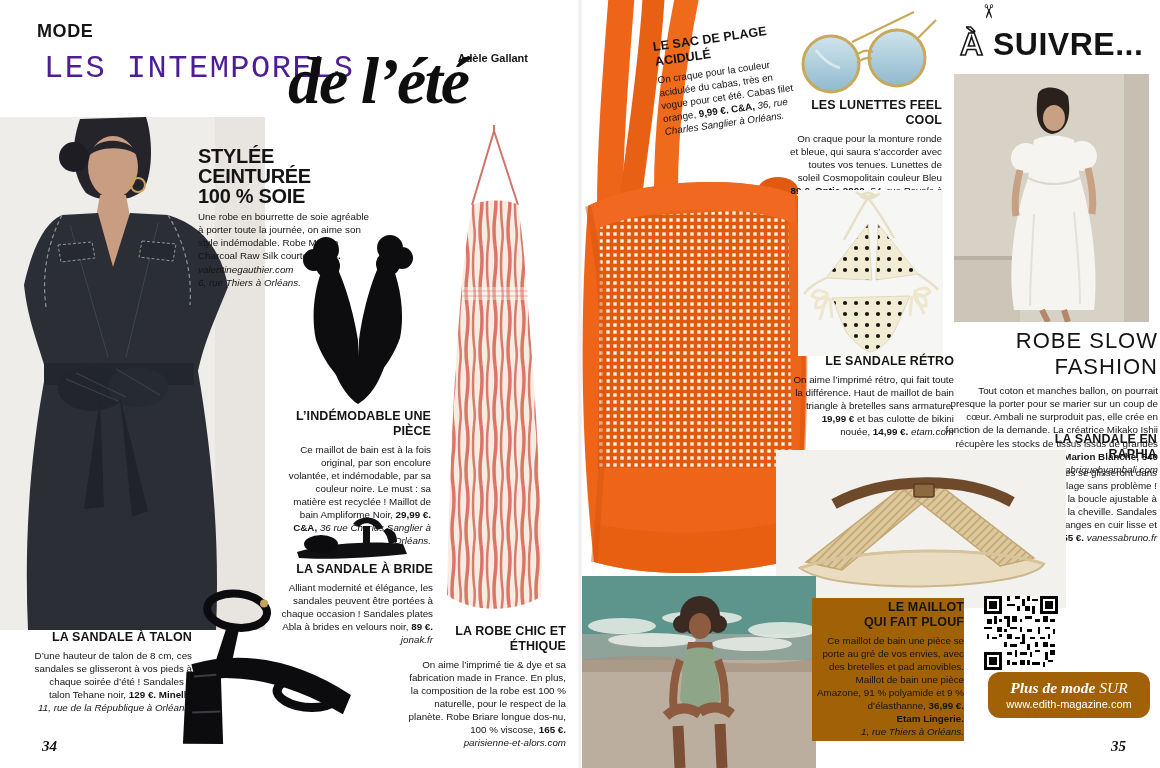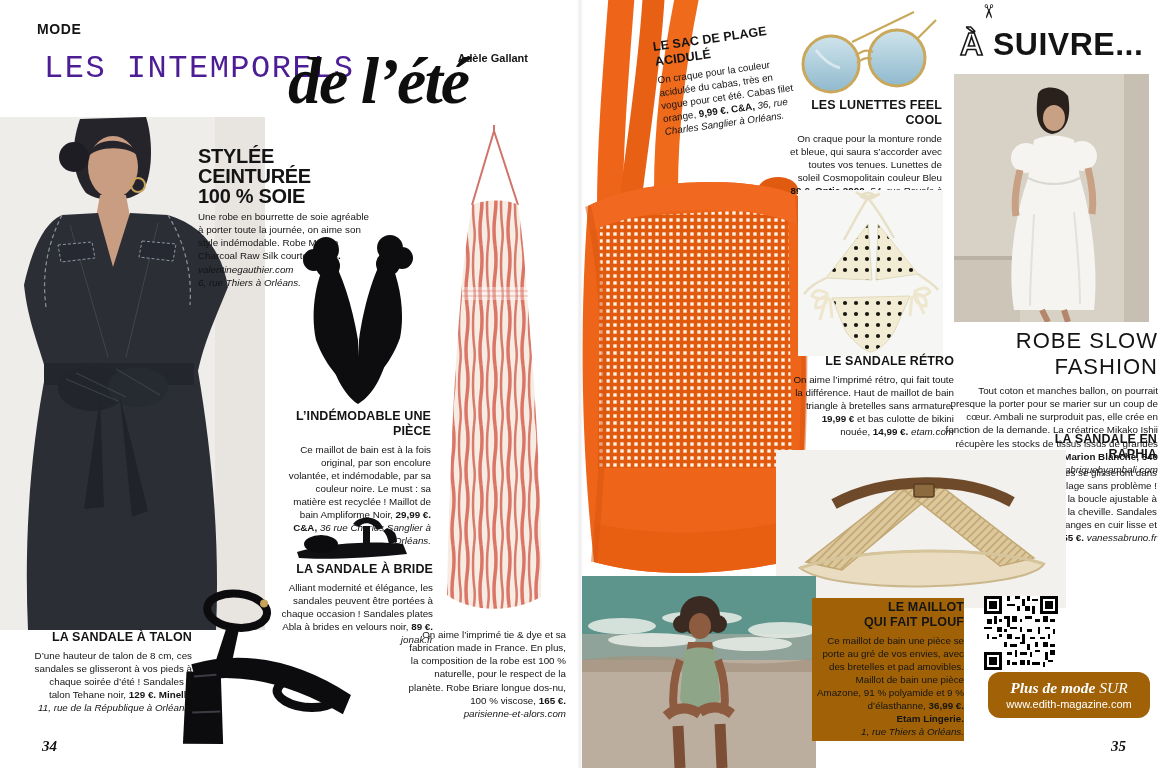--- a/index.html
+++ b/index.html
@@ -4,21 +4,21 @@
 <style>
   * { margin:0; padding:0; box-sizing:border-box; }
   html,body { background:#ffffff; }
   .spread { position:relative; width:1160px; height:768px; background:#fff; overflow:hidden;
             font-family:"Liberation Sans", sans-serif; color:#141414; }
   .abs { position:absolute; }
   .gutter { position:absolute; left:577px; top:0; width:6px; height:768px;
             background:linear-gradient(90deg, rgba(0,0,0,0), rgba(0,0,0,.07), rgba(0,0,0,0)); }
 
   
-  .section-label { font-size:14px; font-weight:700; letter-spacing:.6px; }
+  .section-label { font-size:18px; font-weight:700; letter-spacing:.6px; }
   .title-serif { font-family:Liberation Mono, monospace; font-size:32px; letter-spacing:1.5px; color:#4c1d95; }
   .title-script { font-family:"Liberation Serif", serif; font-style:italic; font-weight:700;
                   font-size:66px; letter-spacing:-2px; color:#0e0e0e; line-height:1; }
   .byline { font-size:11px; font-weight:700; text-align:right; }
 
   
   .art { position:absolute; }
   .ah { font-weight:700; font-size:12.5px; line-height:1.18; white-space:pre-line; letter-spacing:.1px; }
   .ah-xl { font-size:20px; line-height:1.0; letter-spacing:-.3px; }
   .ah-light { font-weight:400; font-size:22px; letter-spacing:1px; white-space:pre-line; }
@@ -152,20 +152,21 @@
         </pattern>
       </defs>
       <path d="M72,6 L50,80 M72,6 L96,80 M72,6 L72,0" stroke="#d0746a" stroke-width="2" fill="none"></path>
       <path d="M50,80 C62,74 86,74 96,80 C101,112 103,142 105,170 C113,262 121,382 119,472 C91,488 49,488 25,470 C27,372 31,262 39,170 C41,142 45,110 50,80 Z" fill="url(#ikat)"></path>
       <rect x="40" y="162" width="66" height="13" fill="#ffffff" opacity=".35"></rect>
       <path d="M40,166 h66 M40,171 h66" stroke="#d4574a" stroke-width=".8" opacity=".5"></path>
     </svg>
   </div>
 
   <div class="art ctr" style="left:408px;top:624px;width:158px">
+    <h3 class="ah">LA ROBE CHIC ET ÉTHIQUE</h3>
     <p class="ab"><span>On aime l’imprimé tie &amp; dye et sa fabrication made in France. En plus, la composition de la robe est 100 % naturelle, pour le respect de la planète. Robe Briare longue dos-nu, 100 % viscose, </span><b>165 €. </b><i class="blk">parisienne-et-alors.com</i></p>
   </div>
 
   <div class="abs" style="left:570px;top:0">
     <svg width="245" height="575" viewBox="0 0 245 575">
       <defs>
         <pattern id="mesh" width="7" height="7" patternUnits="userSpaceOnUse">
           <rect width="7" height="7" fill="#e25a0e"></rect>
           <rect x="1.3" y="1.3" width="3.4" height="3.4" fill="#fdf3e6"></rect>
         </pattern>

